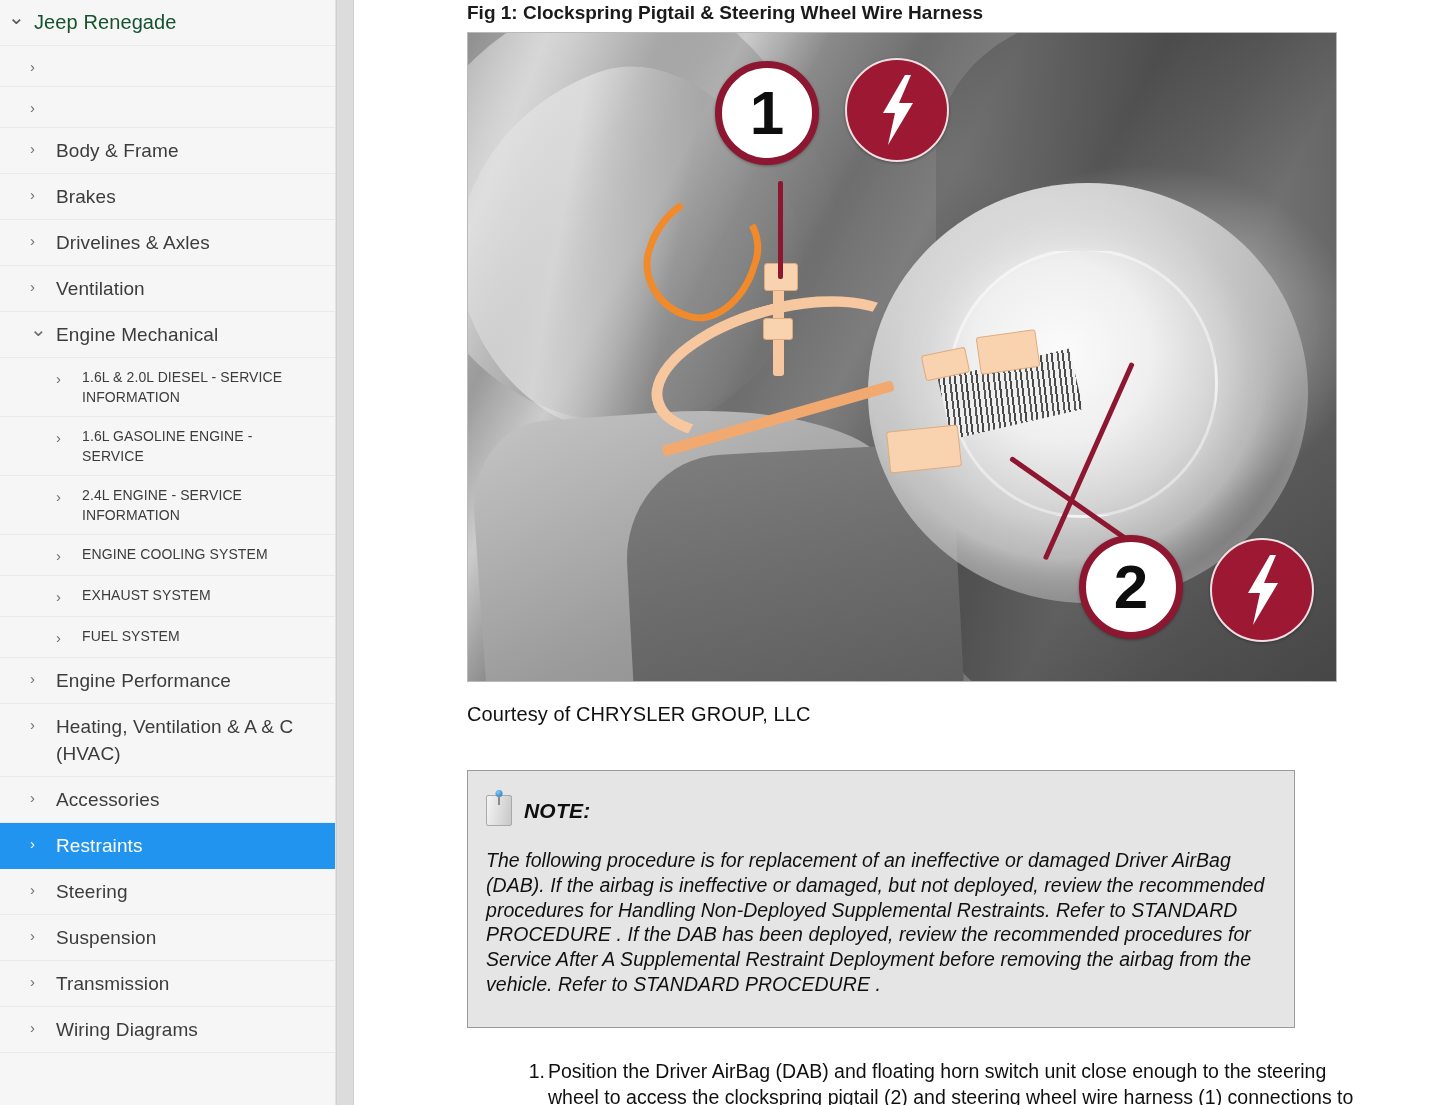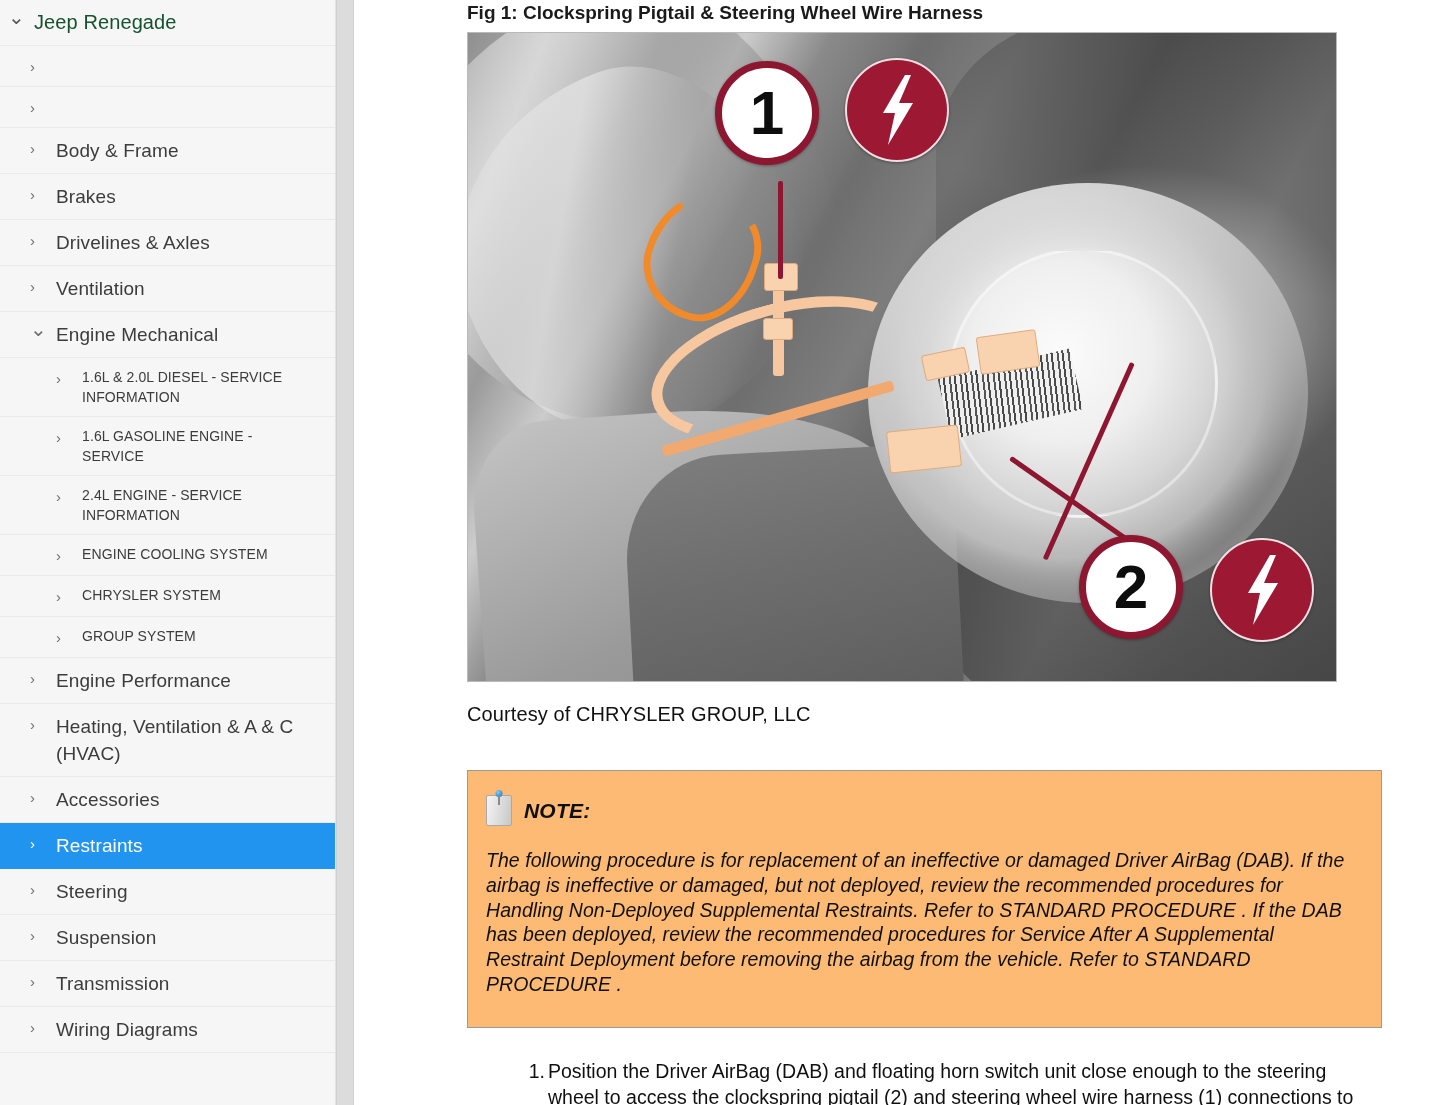--- a/index.html
+++ b/index.html
@@ -282,23 +282,23 @@
   .courtesy {
     font-size: 20px;
     color: #111;
     margin-top: 21px;
     letter-spacing: 0.1px;
   }
 
   
   .note-box {
     margin-top: 44px;
-    width: 915px;
+    width: 828px;
     border: 1px solid #9a9a9a;
-    background: #fdba74;
+    background: #e5e5e5;
     padding: 24px 26px 30px 18px;
   }
   .note-head {
     display: flex;
     align-items: center;
     gap: 12px;
     margin-bottom: 22px;
   }
   .note-icon {
     position: relative;
@@ -439,27 +439,27 @@
           </li>
           <li>
             <div class="node lvl2">
               <span class="caret">›</span>
               <span class="label">ENGINE COOLING SYSTEM</span>
             </div>
           </li>
           <li>
             <div class="node lvl2">
               <span class="caret">›</span>
-              <span class="label">CHRYSLER SYSTEM</span>
+              <span class="label">EXHAUST SYSTEM</span>
             </div>
           </li>
           <li>
             <div class="node lvl2">
               <span class="caret">›</span>
-              <span class="label">GROUP SYSTEM</span>
+              <span class="label">FUEL SYSTEM</span>
             </div>
           </li>
           <li>
             <div class="node lvl1">
               <span class="caret">›</span>
               <span class="label">Engine Performance</span>
             </div>
           </li>
           <li>
             <div class="node lvl1">

